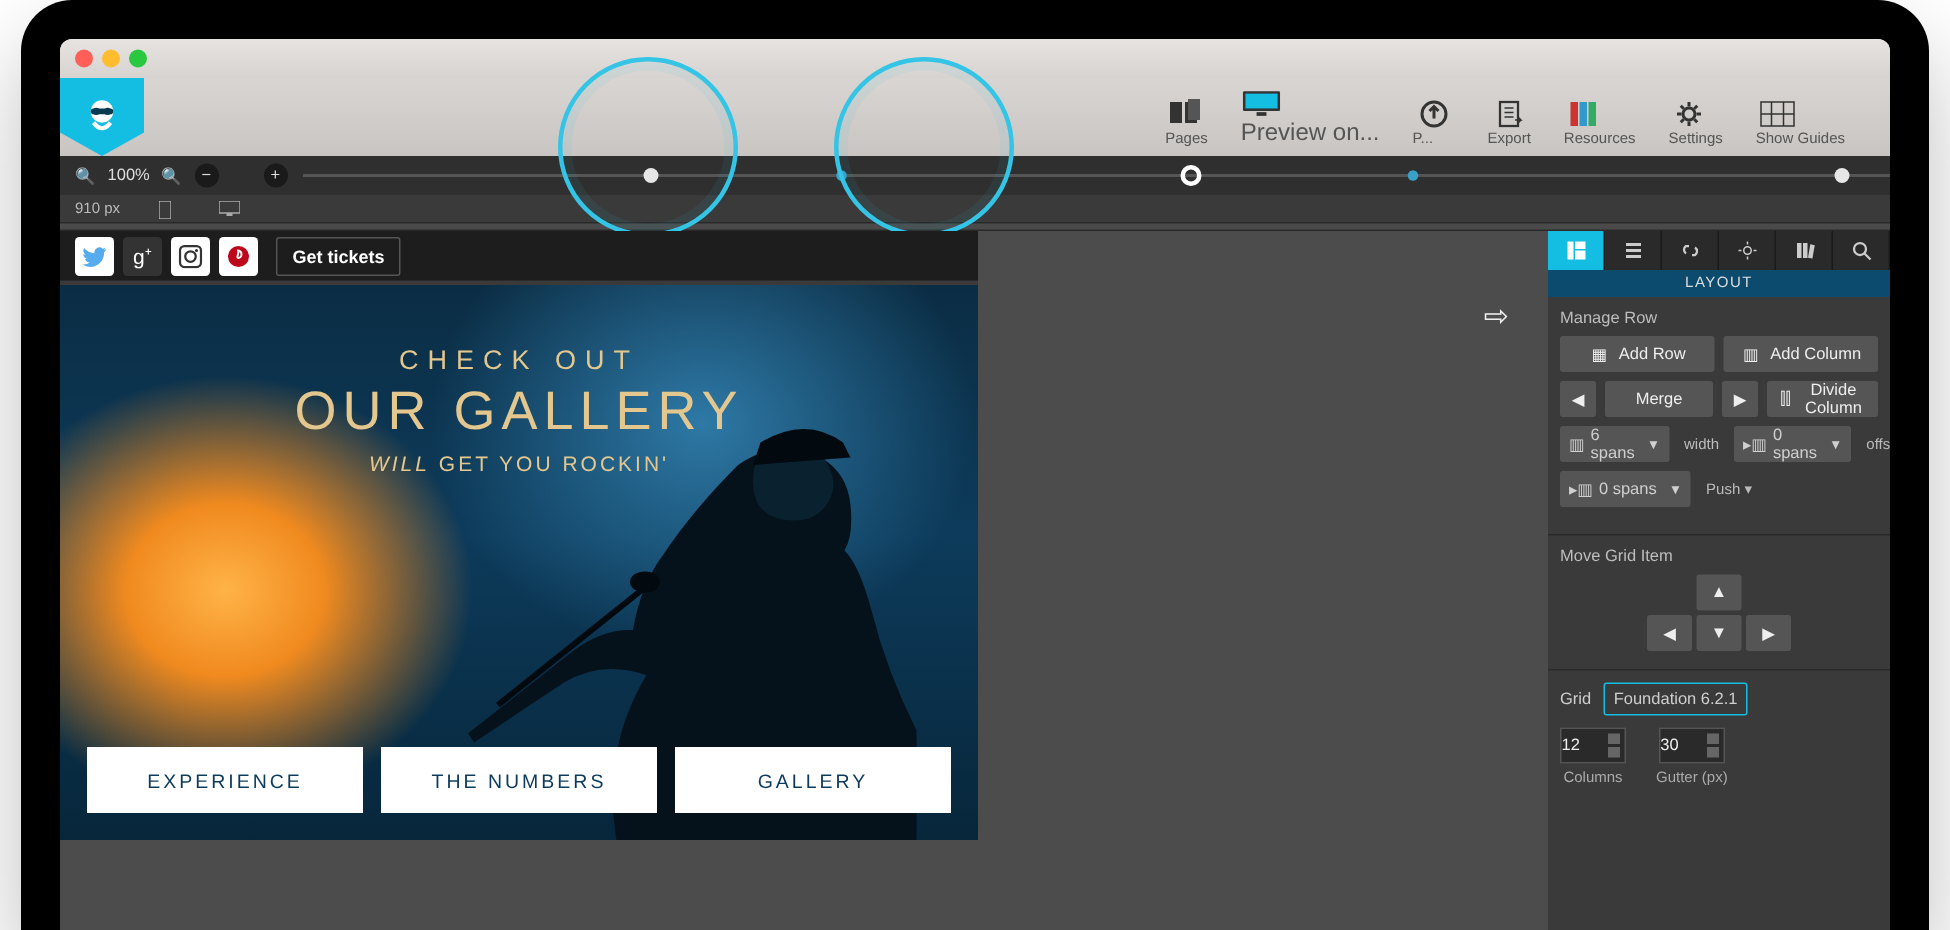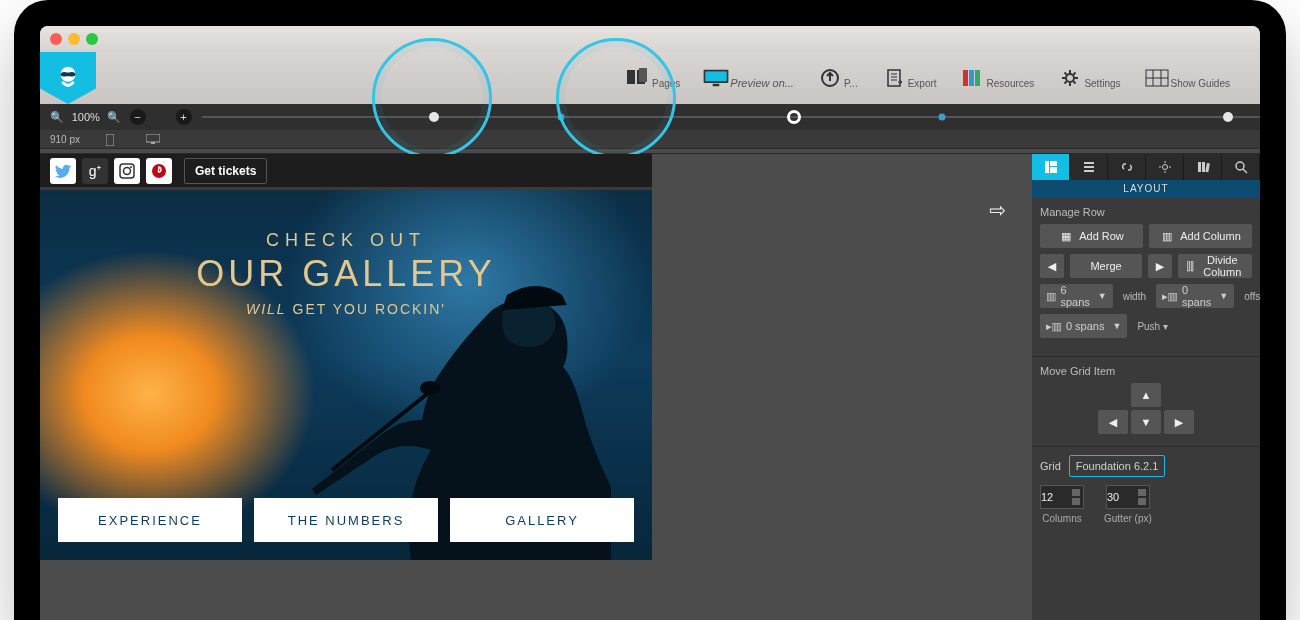--- a/index.html
+++ b/index.html
@@ -19,23 +19,23 @@
   
   .mac-titlebar { height: 26px; background: linear-gradient(#e6e3e0,#d6d3d0); position: relative; }
   .tl { position:absolute; top:7px; width:12px; height:12px; border-radius:50%; }
   .tl.red{ left:10px; background:#ff5f57;} .tl.yel{ left:28px; background:#febc2e;} .tl.grn{ left:46px; background:#28c840;}
 
   .mac-toolbar { height: 52px; background: linear-gradient(#d8d5d2,#c8c5c2); display:flex; align-items:center; }
   .logo { width:56px; height:52px; background:#14bde2; position:relative; clip-path: polygon(0 0,100% 0,100% 70%,50% 100%,0 70%); display:flex; align-items:center; justify-content:center; }
   .logo svg { width:30px; height:30px; }
   .mac-toolbar .spacer { flex:1; }
   .tb-items { display:flex; gap:22px; align-items:flex-end; padding-right:30px; }
-  .tb-item { display:flex; flex-direction:row; align-items:flex-end; font-size:10px; color:#555; cursor:pointer; }
+  .tb-item { display:flex; flex-direction:column; align-items:flex-start; font-size:10px; color:#555; cursor:pointer; }
   .tb-item .ic { width:28px; height:22px; display:flex; align-items:center; justify-content:center; }
-  .tb-item.preview .lbl { font-size:11px; font-weight:500;font-style:italic; }
+  .tb-item.preview .lbl { font-size:16px; font-weight:500; }
 
   
   .app-bars { position:relative; }
   .zoom-bar { height:26px; background:#2f2f2f; display:flex; align-items:center; color:#ddd; font-size:11px; }
   .zoom-bar .zgrp { display:flex; align-items:center; gap:8px; padding:0 10px; }
   .zbtn { width:16px; height:16px; border-radius:50%; background:#1a1a1a; display:flex; align-items:center; justify-content:center; color:#ddd; font-size:11px; cursor:pointer; }
   .zoom-bar .track { flex:1; height:26px; position:relative; }
   .zoom-bar .track::before { content:""; position:absolute; left:0; right:0; top:50%; height:2px; background:#555; transform:translateY(-50%); }
   .dot { position:absolute; top:50%; transform:translate(-50%,-50%); width:10px; height:10px; border-radius:50%; background:#e6e6e6; }
   .dot.blue { background:#3aa0c9; }

